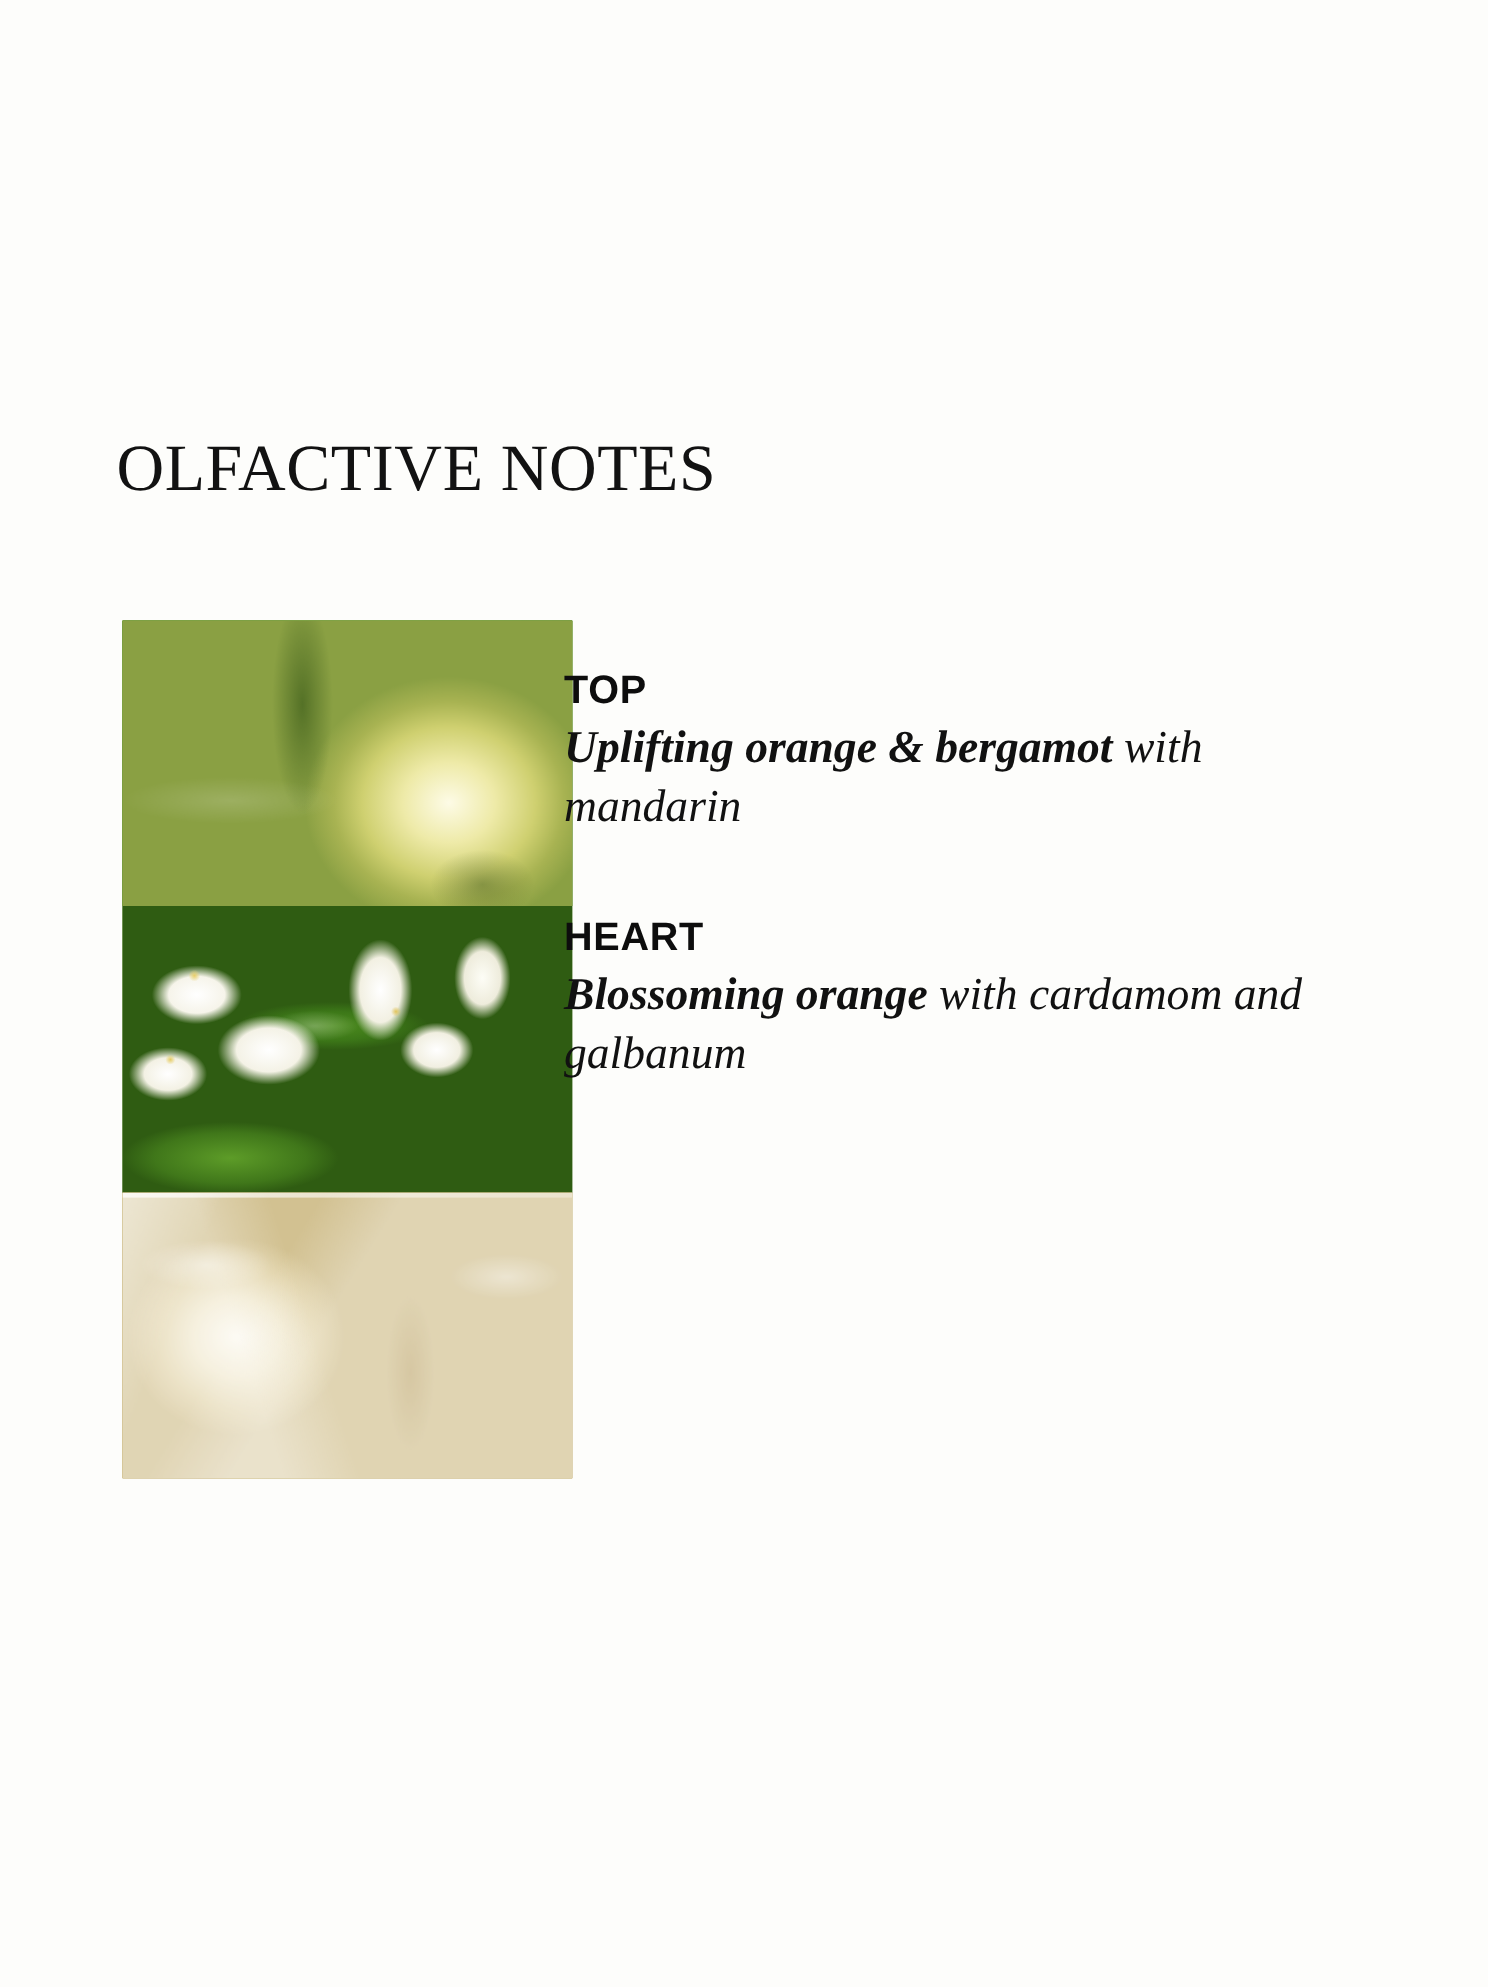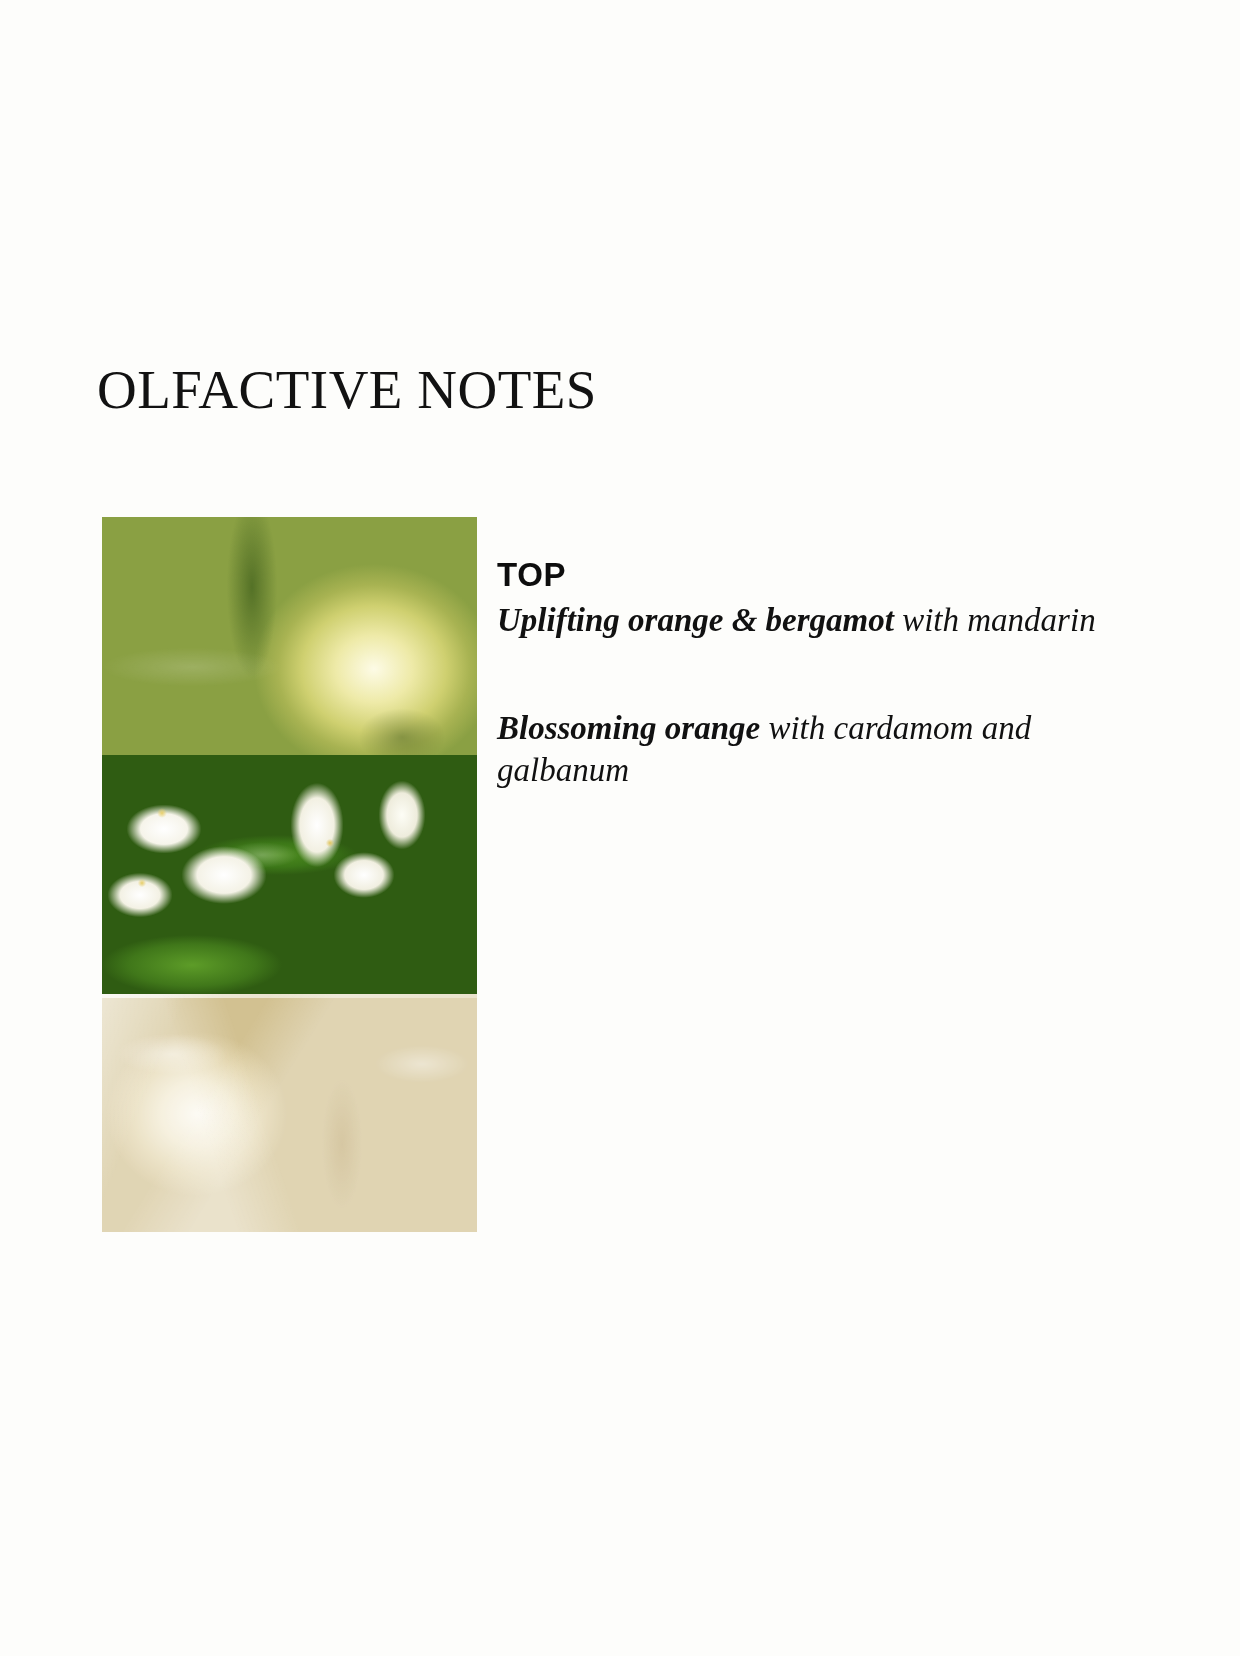--- a/index.html
+++ b/index.html
@@ -129,21 +129,21 @@
     top: 0;
     left: 0;
     right: 0;
     height: 4px;
     background: linear-gradient(90deg, rgba(255,255,255,0.75), rgba(255,255,255,0.35));
   }
 
   
   .notes-column {
     position: absolute;
-    left: 497px;
+    left: 470px;
     top: 556px;
     width: 620px;
   }
   .note-block {
     margin-bottom: 66px;
   }
   .note-block:last-child {
     margin-bottom: 0;
   }
   .note-label {
@@ -151,21 +151,21 @@
     font-size: 33px;
     font-weight: 700;
     letter-spacing: 0.6px;
     color: #0d0d0d;
     line-height: 1.18;
     margin-bottom: 4px;
   }
   .note-desc {
     font-family: "Liberation Serif", "DejaVu Serif", serif;
     font-style: italic;
-    font-size: 33px;
+    font-size: 38px;
     font-weight: 400;
     color: #111111;
     line-height: 1.28;
   }
   .note-desc .lead {
     font-weight: 700;
   }
 </style>
 </head>
 <body>
@@ -183,20 +183,21 @@
   <div class="notes-column">
 
     <div class="note-block">
       <div class="note-label">TOP</div>
       <div class="note-desc">
         <span class="lead">Uplifting orange &amp; bergamot</span><span> with mandarin</span>
       </div>
     </div>
 
     <div class="note-block">
+      <div class="note-label">HEART</div>
       <div class="note-desc">
         <span class="lead">Blossoming orange</span><span> with cardamom and galbanum</span>
       </div>
     </div>
 
 
   </div>
 </div>
 
 </body></html>

